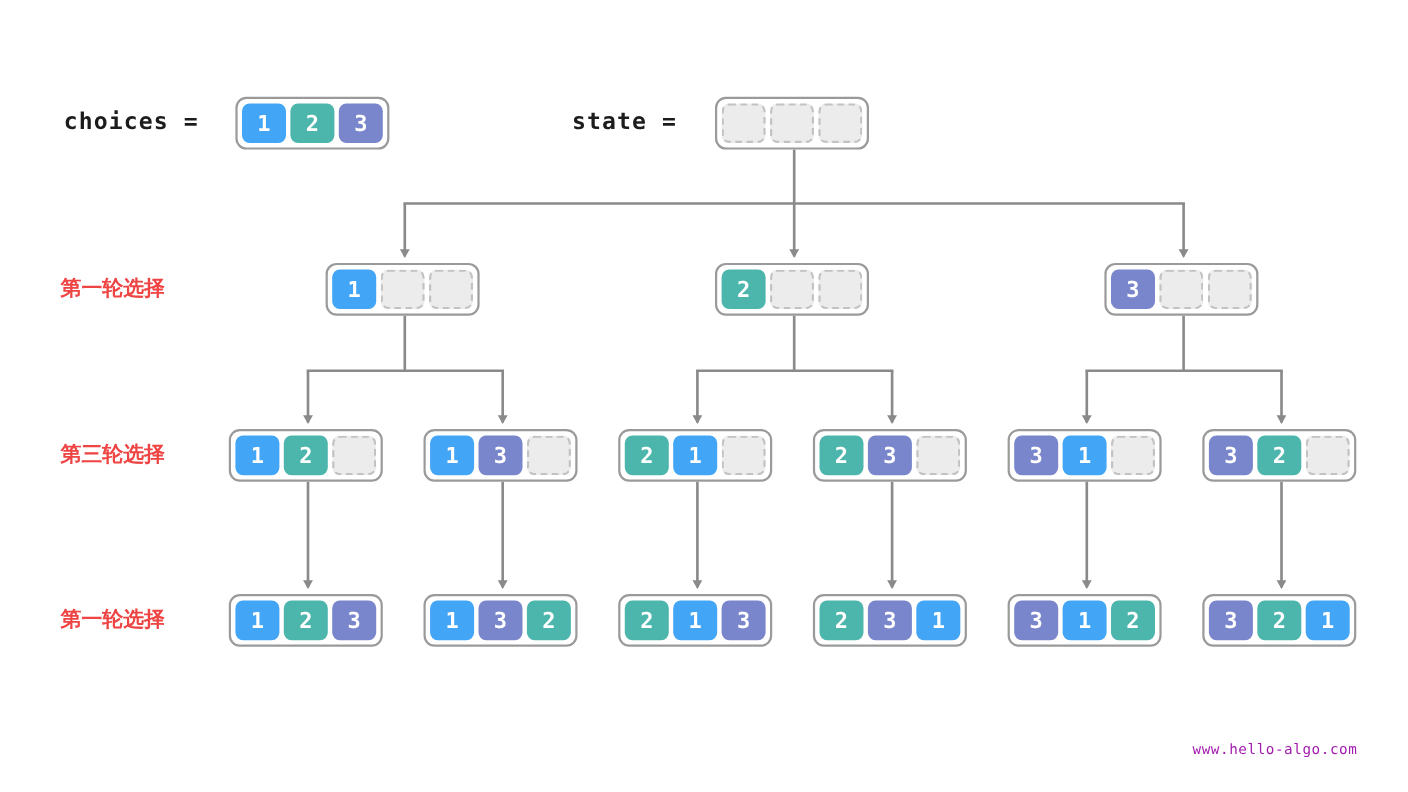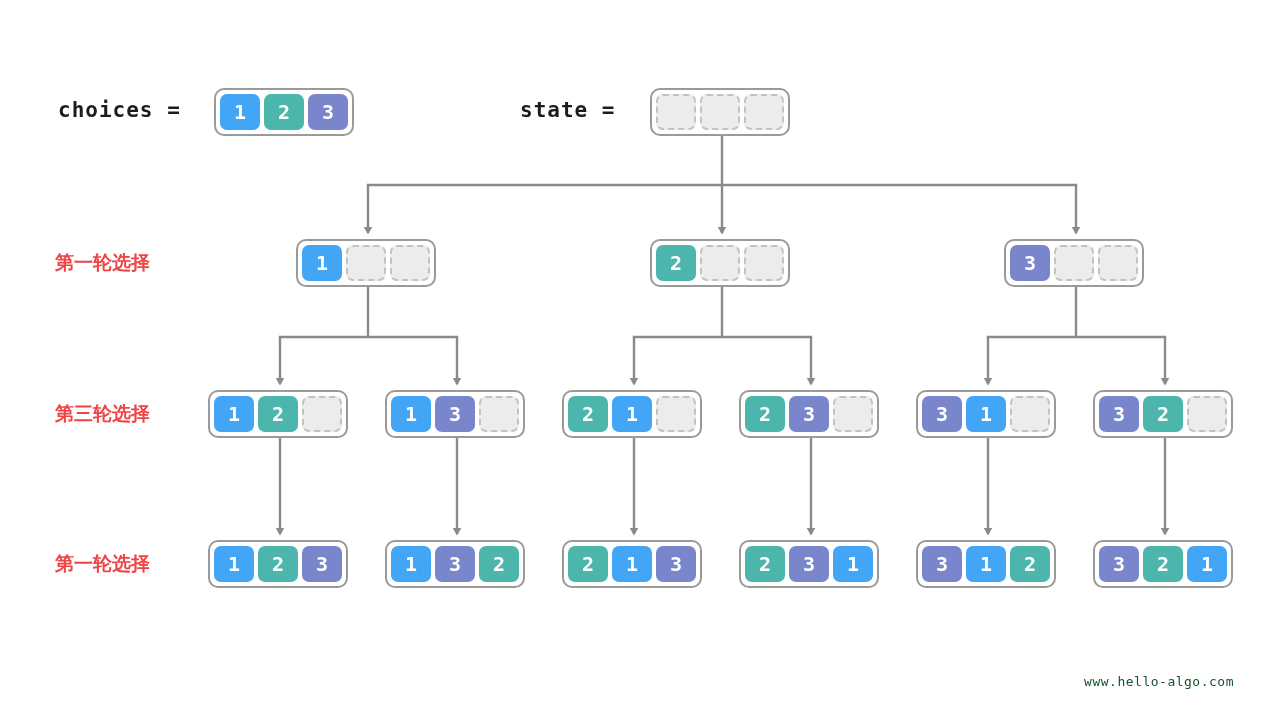--- a/index.html
+++ b/index.html
@@ -21,21 +21,21 @@
     display:flex;align-items:center;justify-content:center;
     font-family:"DejaVu Sans Mono",monospace;font-weight:bold;font-size:20px;color:#ffffff;
   }
   .cell.empty{background:#ececec;border:2px dashed #c2c2c2;}
   .row-label{
     position:absolute;left:55px;font-size:19px;font-weight:600;color:#ef4444;
     line-height:26px;white-space:nowrap;
   }
   .watermark{
     position:absolute;right:46px;top:674px;font-family:"DejaVu Sans Mono",monospace;
-    font-size:13px;color:#14532d;letter-spacing:0.5px;
+    font-size:13px;color:#a21caf;letter-spacing:0.5px;
   }
 </style>
 </head>
 <body>
 
 <div class="canvas">
 
   <svg id="arrowLayer" width="1280" height="720" viewBox="0 0 1280 720">
     <defs>
       <marker id="arr" markerWidth="10" markerHeight="10" refX="6.5" refY="4.5" orient="auto" markerUnits="userSpaceOnUse">

